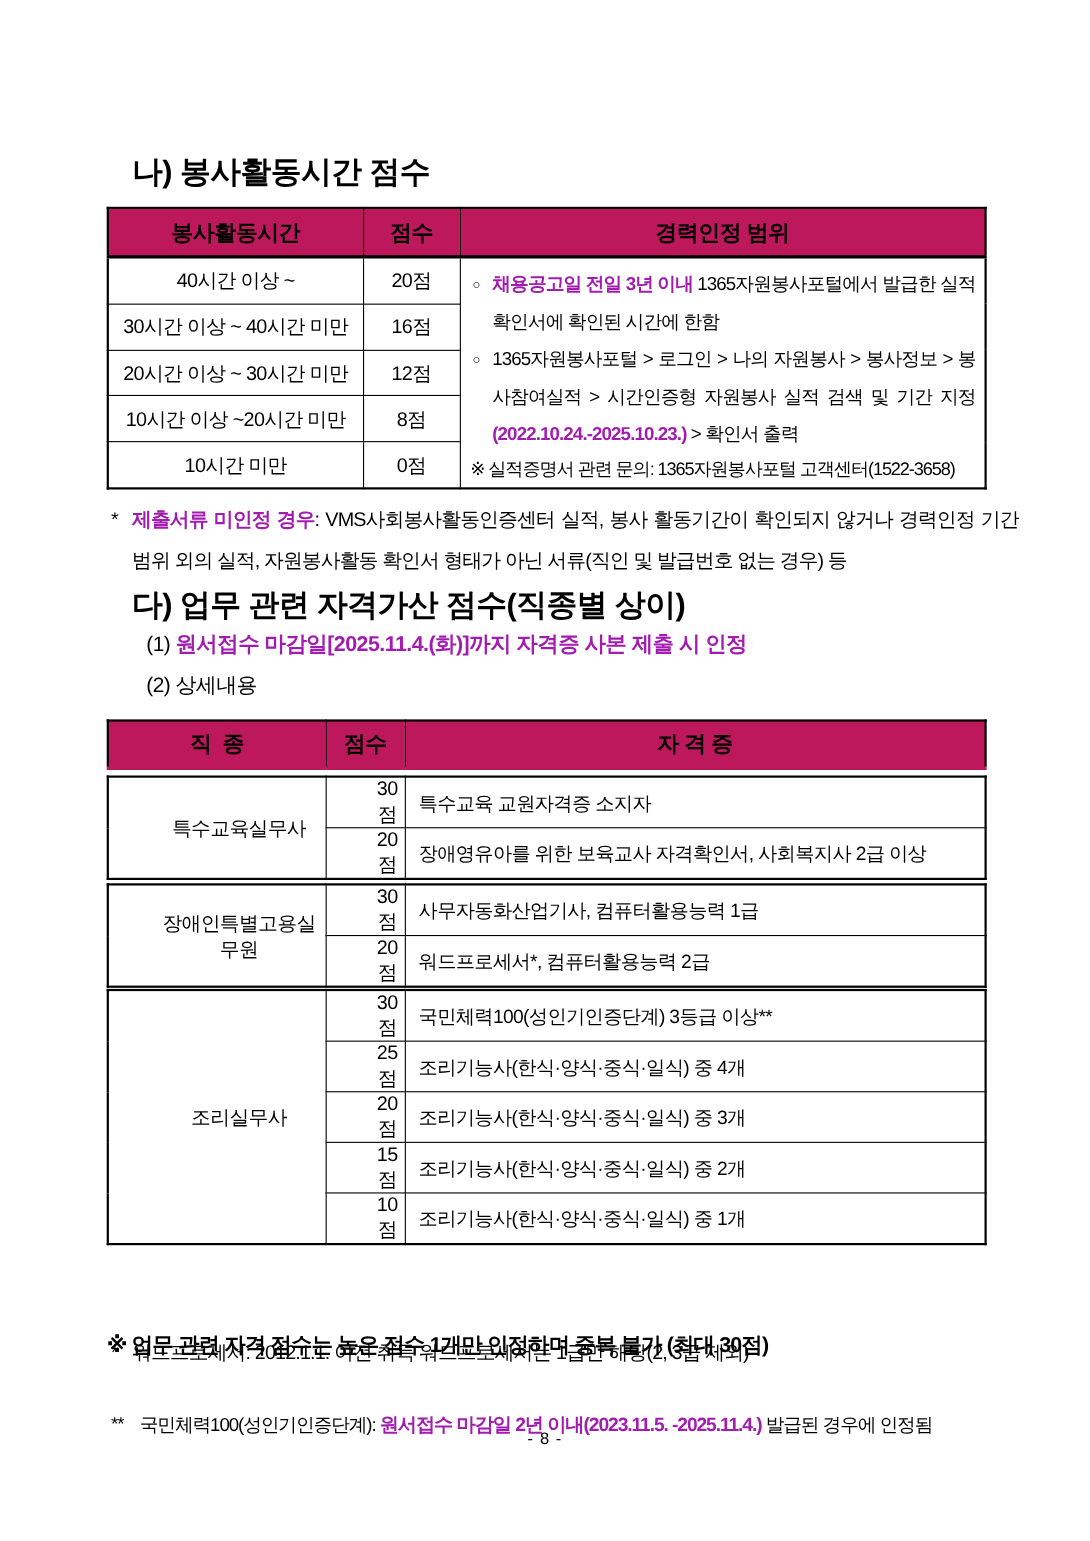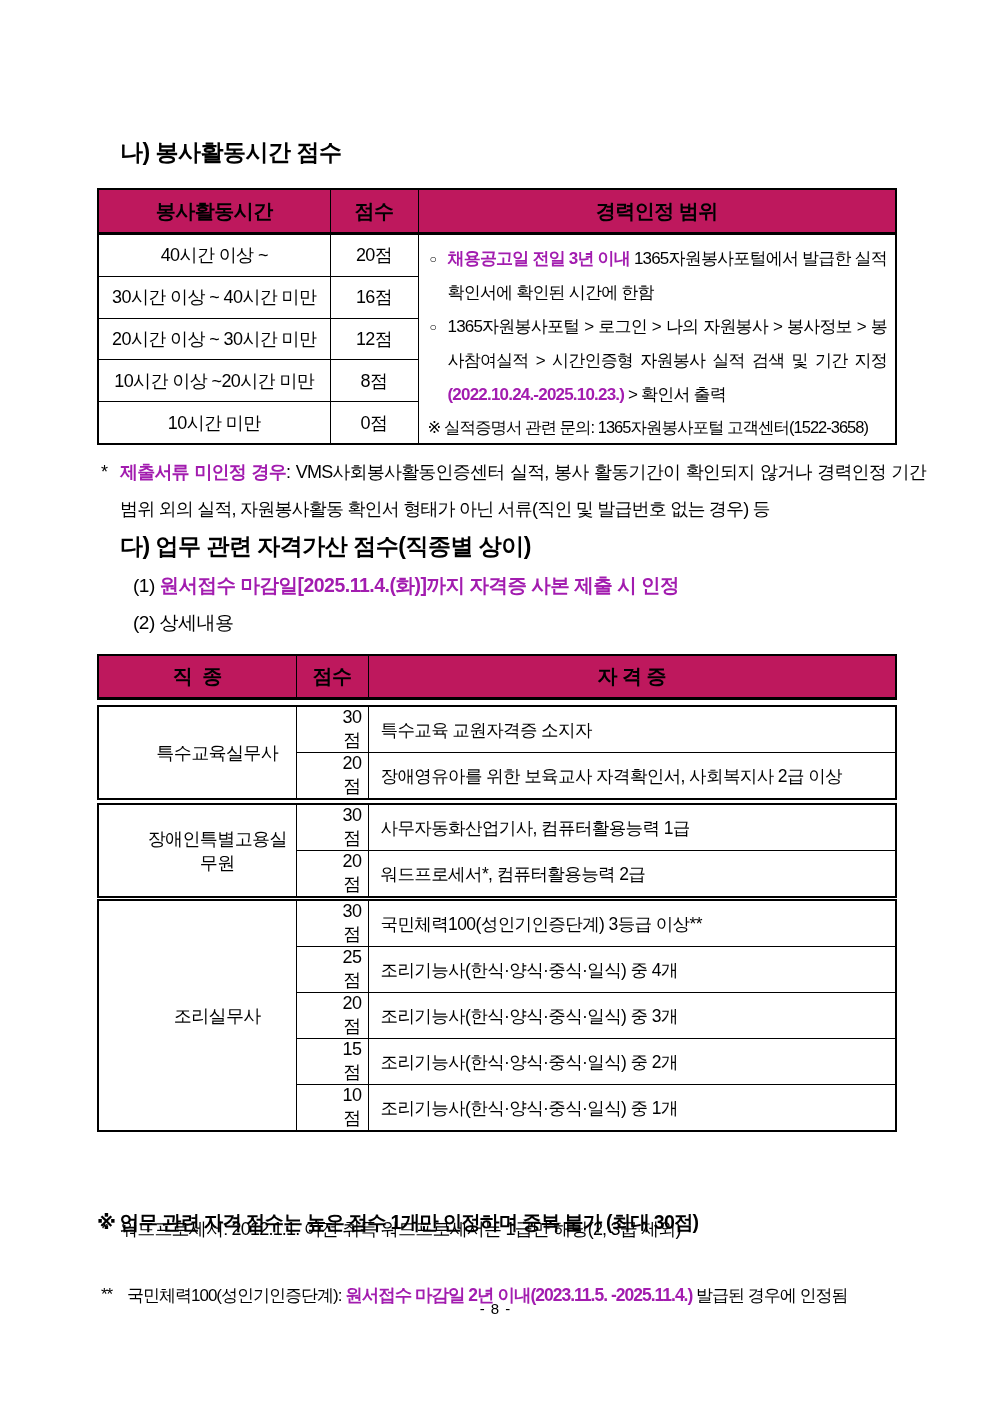--- a/index.html
+++ b/index.html
@@ -8,21 +8,21 @@
     width:991px;height:1401px;
     background:#ffffff;
     font-family:"Liberation Sans","DejaVu Sans",sans-serif;
     color:#000;
     overflow:hidden;
   }
   .abs{position:absolute;}
   .blue{color:#a21caf;font-weight:bold;}
 
   
-  .sec-head{font-size:23px;font-weight:bold;letter-spacing:-0.5px;}
+  .sec-head{font-size:28px;font-weight:bold;letter-spacing:-0.5px;}
 
   
   table{border-collapse:collapse;table-layout:fixed;position:absolute;left:97px;width:798px;}
   table{border:2px solid #000;}
   th,td{border:1px solid #000;padding:0;}
   th{background:#be185d;font-size:20px;font-weight:bold;letter-spacing:-0.5px;}
   td{font-size:18px;text-align:center;vertical-align:middle;letter-spacing:-0.6px;}
 
   
   .t1 th{height:42px;border-bottom:3px solid #000;}
@@ -36,21 +36,21 @@
   .scope-note{line-height:31px;font-size:16.5px;letter-spacing:-1px;white-space:nowrap;}
 
   
   .fn{position:relative;padding-left:19px;font-size:18px;line-height:37px;letter-spacing:-0.8px;text-align:justify;}
   .fn .mk{position:absolute;left:0;top:0;}
 
   .num-line{font-size:19px;letter-spacing:-0.5px;white-space:nowrap;}
   .num-line .num{color:#000;font-weight:normal;}
 
   
-  .t2h th{height:41px;border-bottom:3px solid #000000;}
+  .t2h th{height:41px;border-bottom:3px solid #be185d;}
   .grp td{height:41px;padding-left:40px;}
   .grp .job{font-size:18px;}
   .grp .cert{text-align:left;padding-left:12px;font-size:17.5px;white-space:nowrap;}
   .grp3 td{height:44px;}
 
   .fn-small{font-size:17px;letter-spacing:-1px;}
   .rule-note{font-size:19.5px;font-weight:bold;letter-spacing:-0.8px;white-space:nowrap;}
 
   .page-num{width:100%;text-align:center;font-size:15px;letter-spacing:1px;}
 </style>

